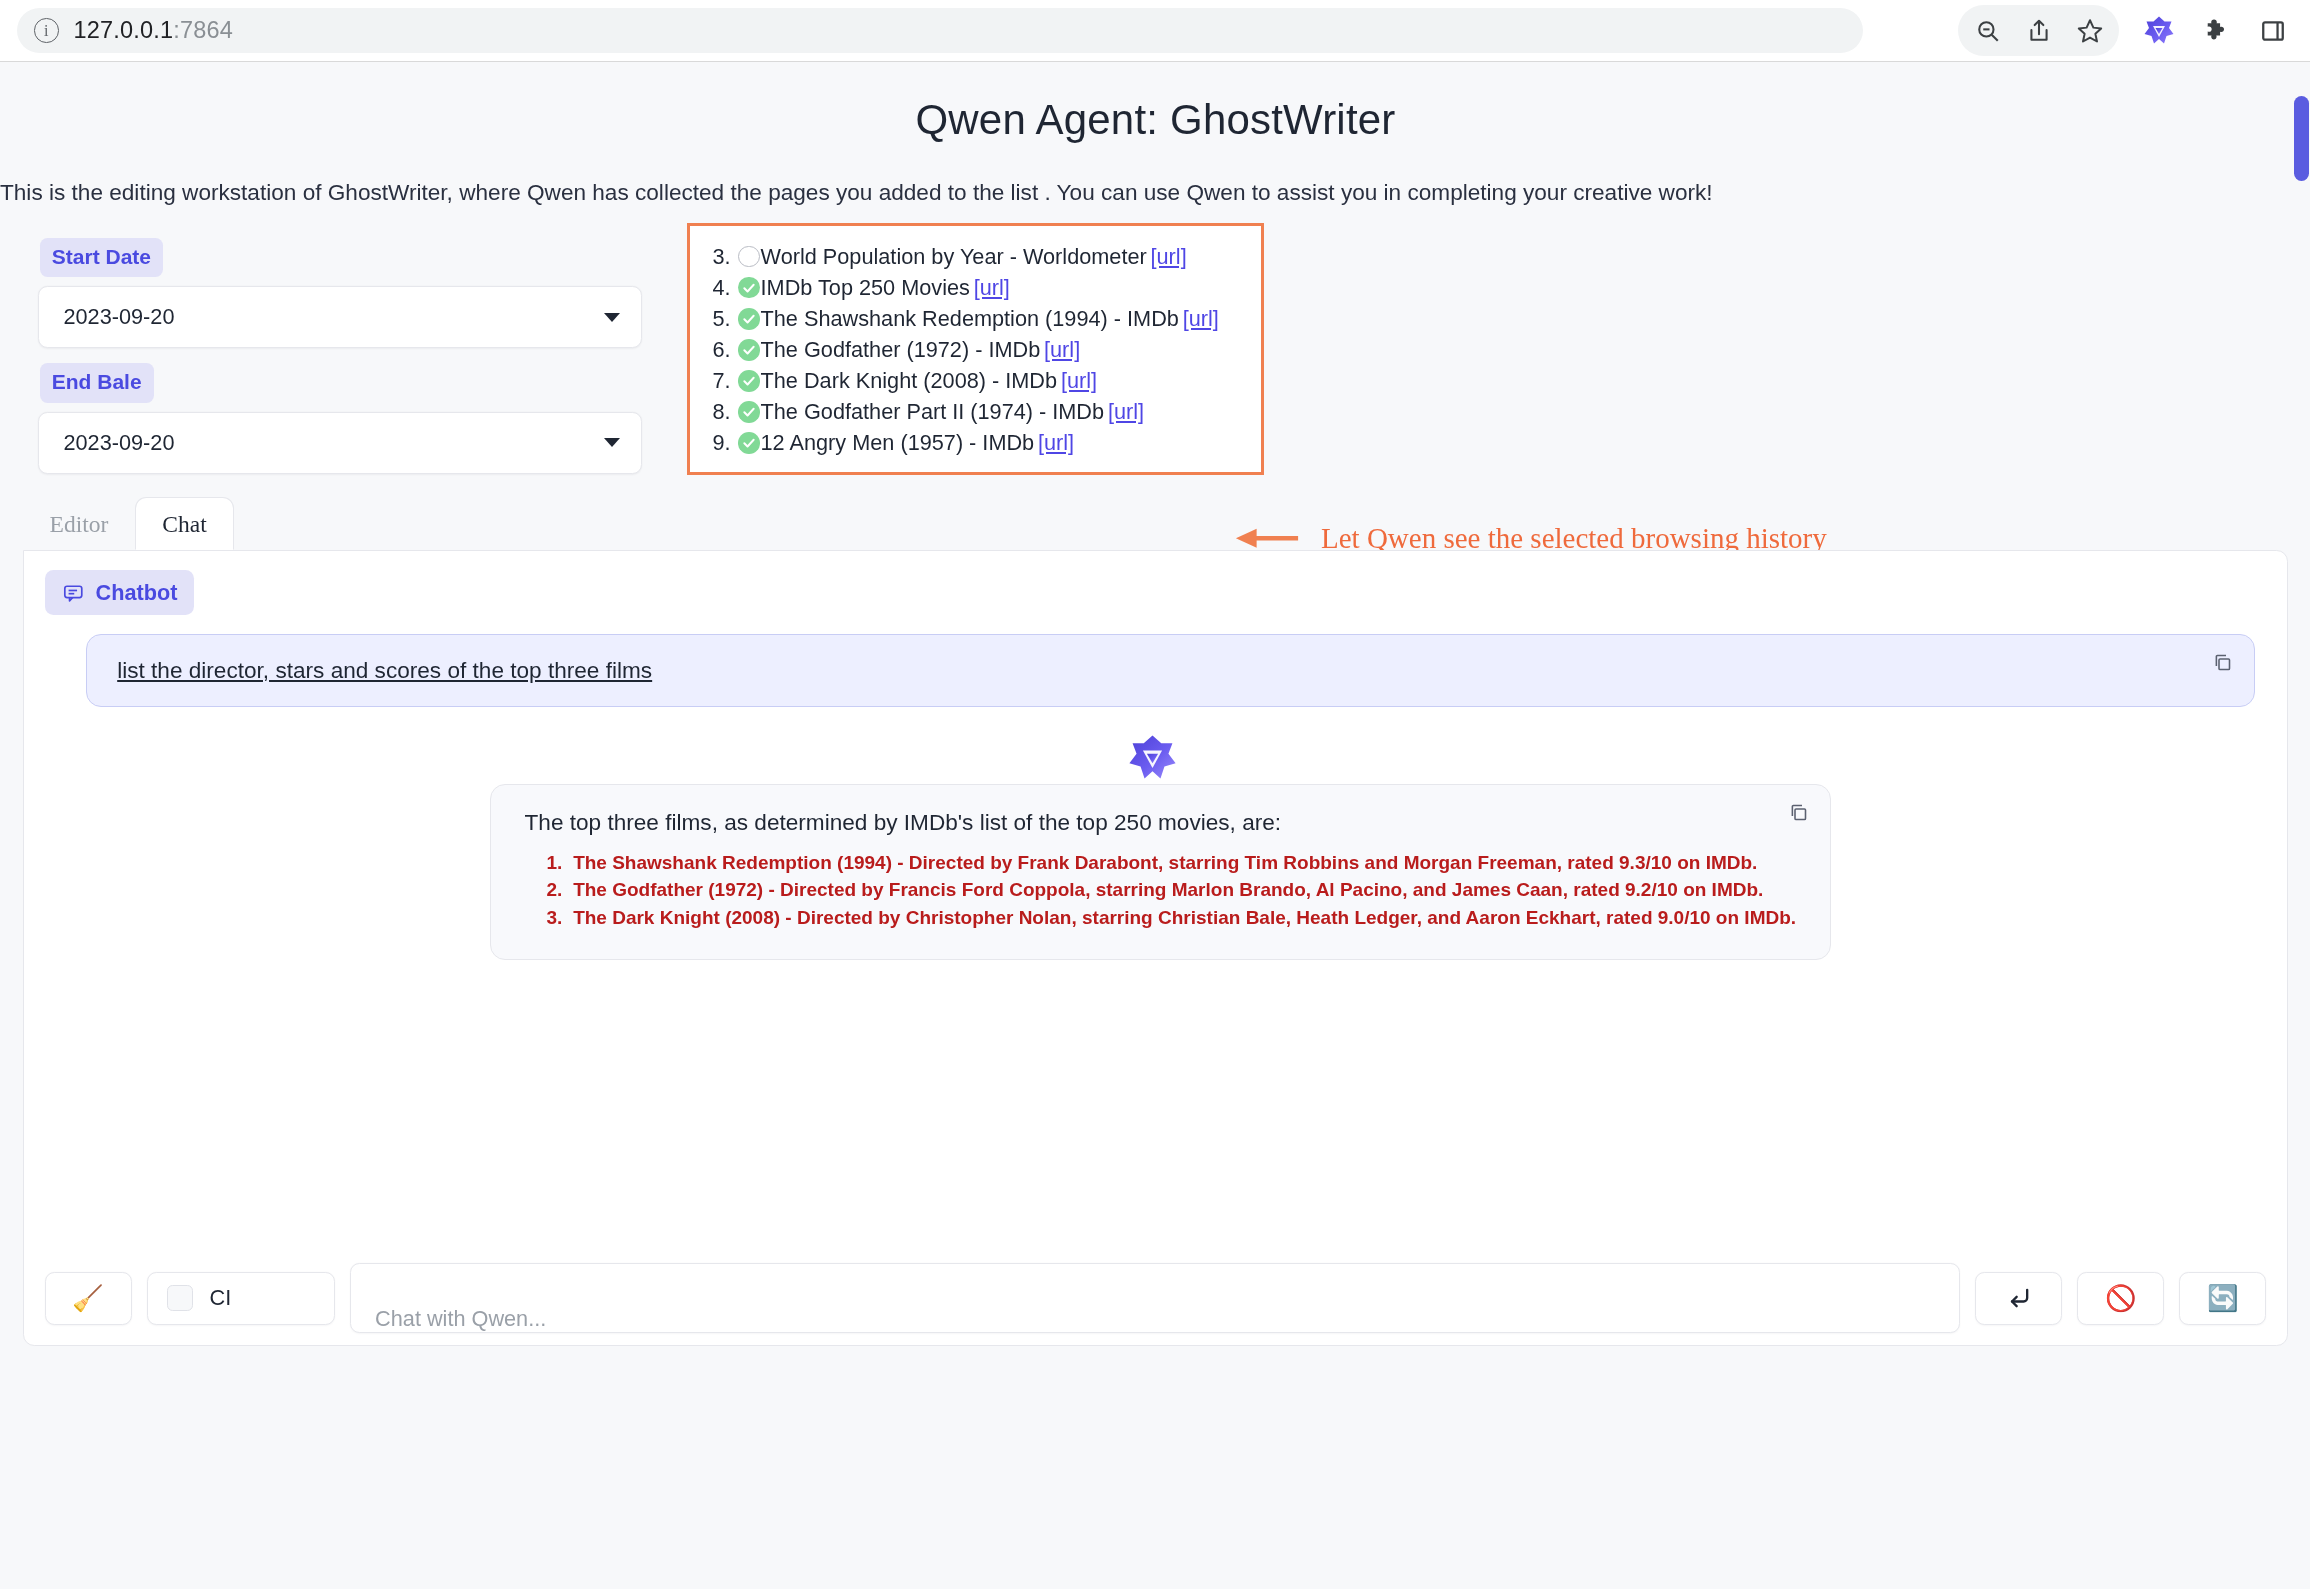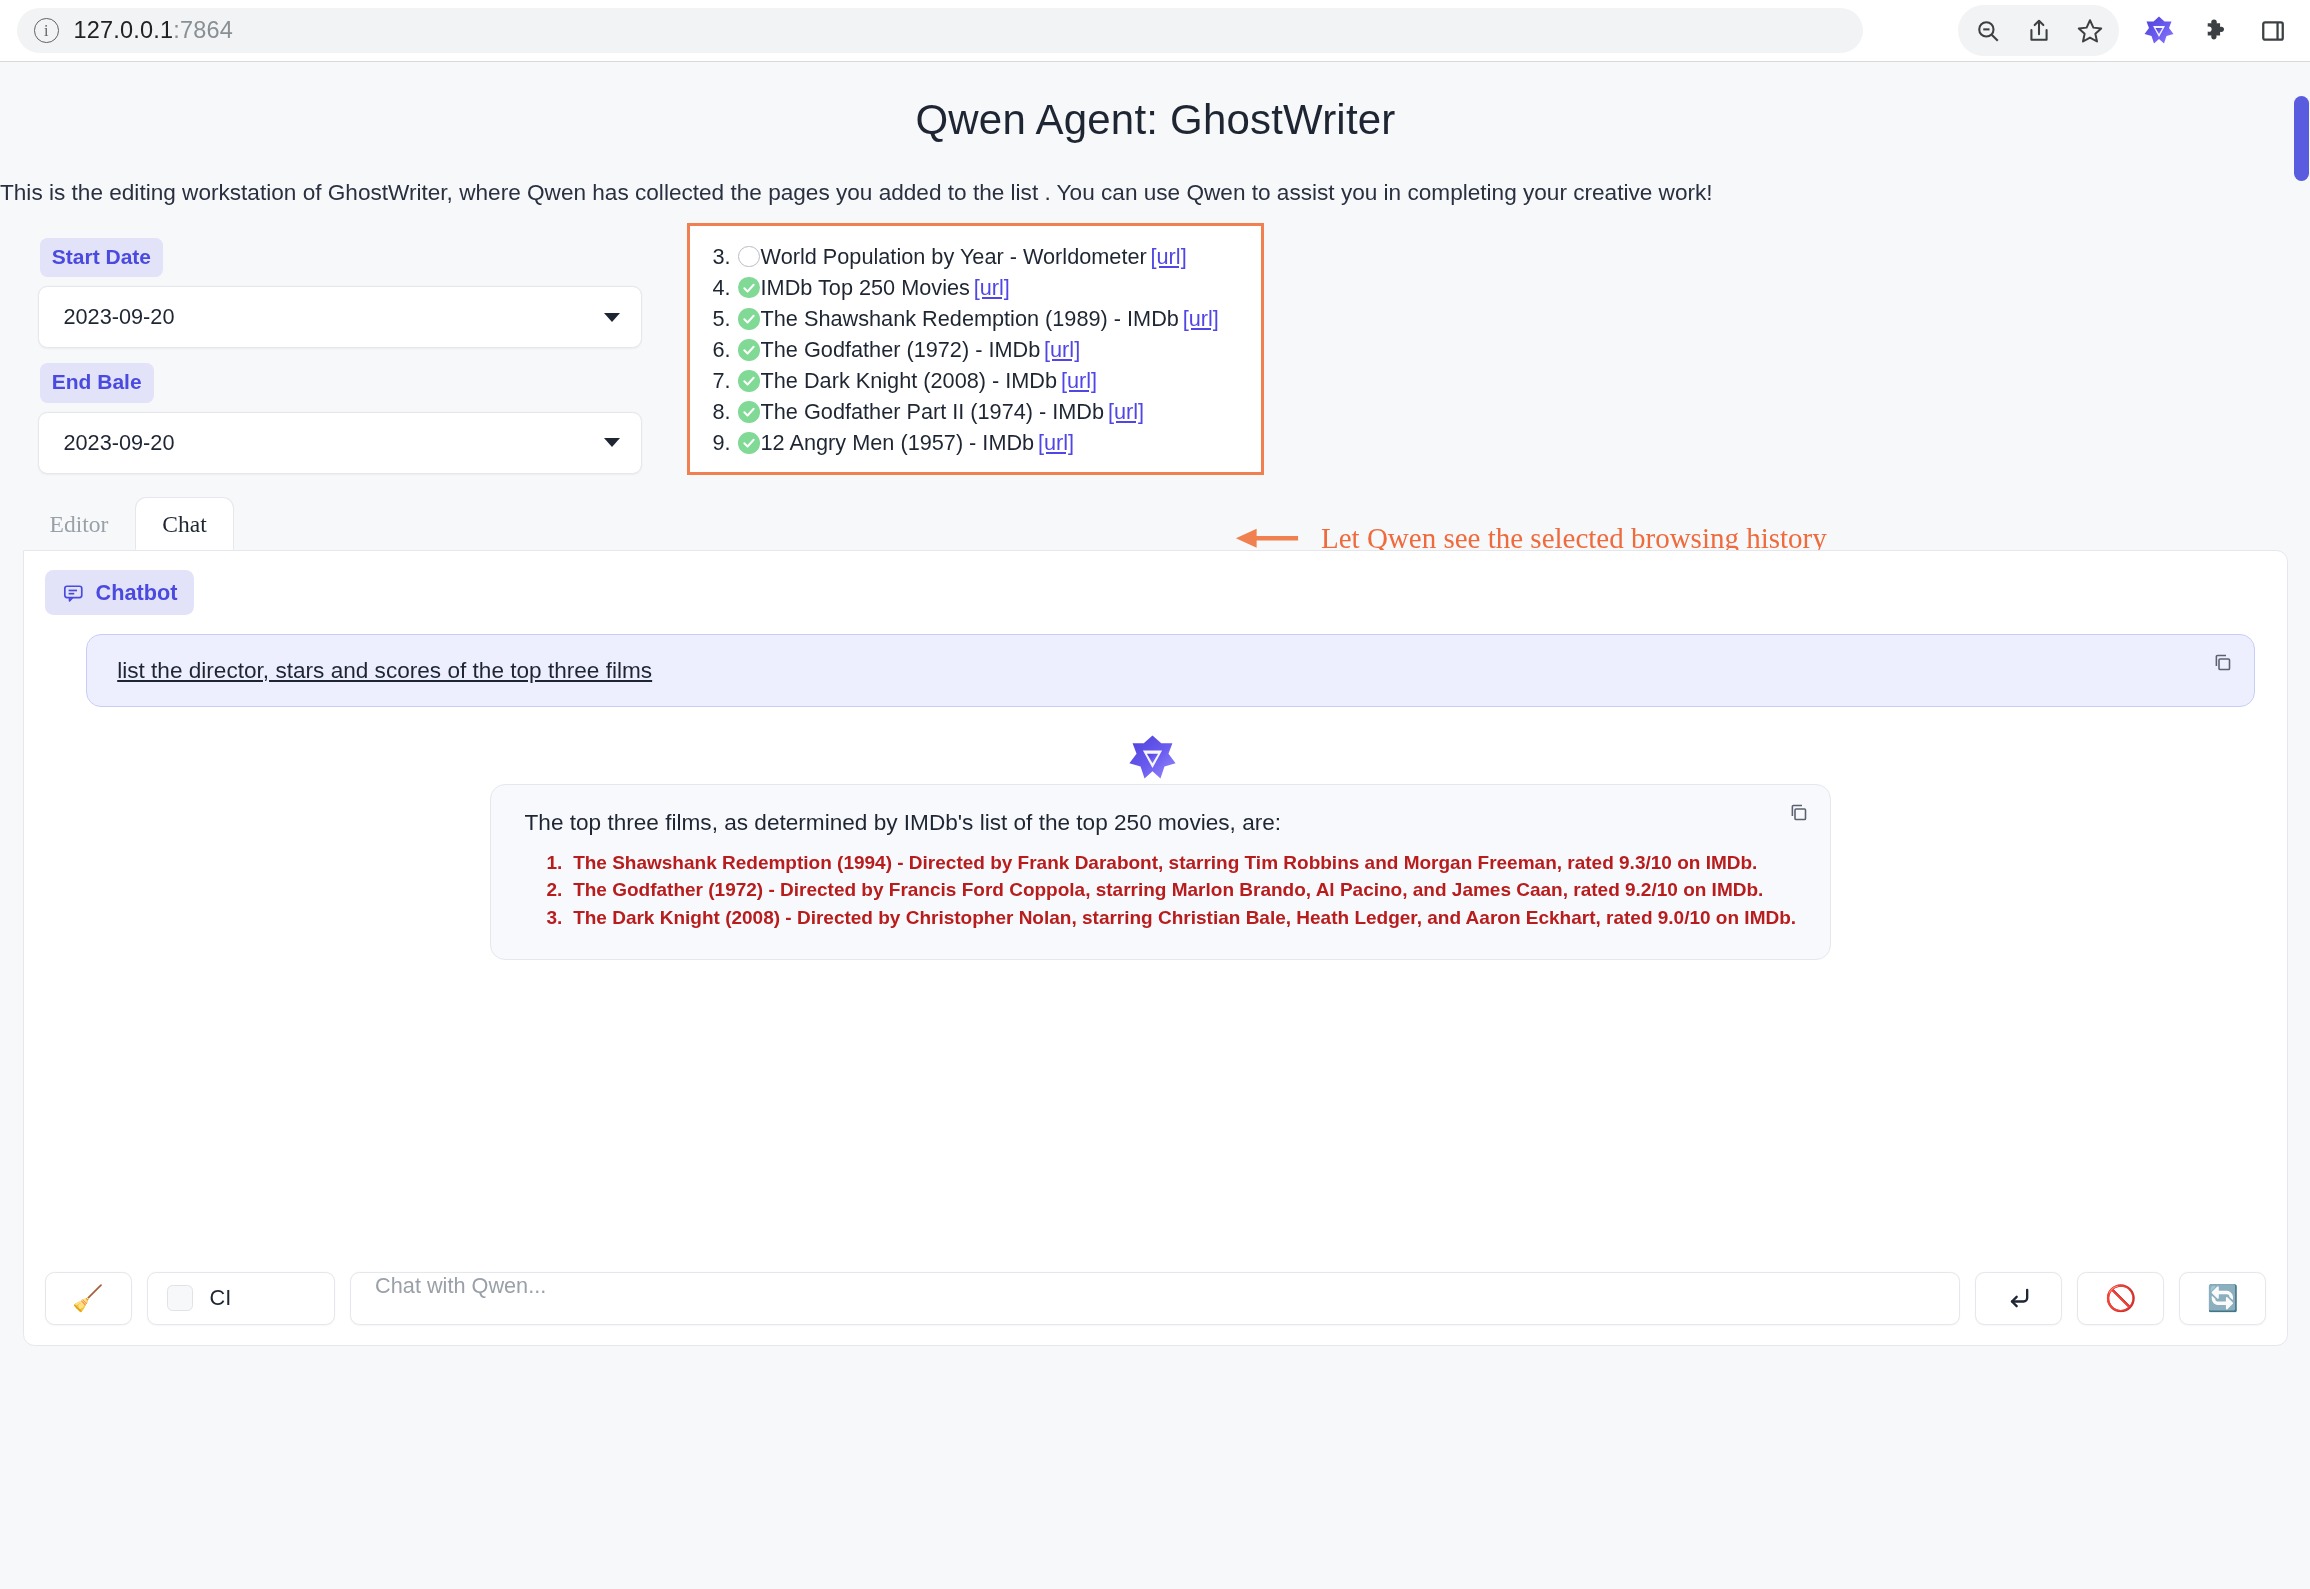--- a/index.html
+++ b/index.html
@@ -355,25 +355,25 @@
   }
   .ci-checkbox {
     width: 26px; height: 26px;
     border: 0.9px solid #e0e2e8;
     background: #f7f8fa;
     border-radius: 5.6px;
   }
   .ci-label { font-size: 21.7px; color: #1f2633; }
   .chat-input {
     flex: 1;
-    height: 53px;
+    height: 70px;
     background: #ffffff;
     border: 0.9px solid #e6e7ec;
     border-radius: 9.4px;
-    display: flex; align-items: flex-start;
+    display: flex; align-items: flex-end;
     padding: 0 24.5px;
     box-shadow: 0 0.9px 1.9px rgba(16,24,40,.04);
   }
   .chat-input input {
     border: 0; outline: 0; width: 100%;
     font-size: 21.7px; color: #1f2633;
     font-family: "Liberation Sans", sans-serif;
     background: transparent;
   }
   .chat-input input::placeholder { color: #9aa0a8; }
@@ -484,21 +484,21 @@
             <span>IMDb Top 250 Movies</span>
             <a class="url-link">[url]</a>
           </div>
           <div class="history-item">
             <span class="idx">5.</span>
             <span class="check">
               <svg width="14" height="14" viewBox="0 0 24 24" fill="none" stroke="#ffffff" stroke-width="3.4" stroke-linecap="round" stroke-linejoin="round">
                 <polyline points="4,12.5 9.5,18 20,6.5"></polyline>
               </svg>
             </span>
-            <span>The Shawshank Redemption (1989) - IMDb</span>
+            <span>The Shawshank Redemption (1994) - IMDb</span>
             <a class="url-link">[url]</a>
           </div>
           <div class="history-item">
             <span class="idx">6.</span>
             <span class="check">
               <svg width="14" height="14" viewBox="0 0 24 24" fill="none" stroke="#ffffff" stroke-width="3.4" stroke-linecap="round" stroke-linejoin="round">
                 <polyline points="4,12.5 9.5,18 20,6.5"></polyline>
               </svg>
             </span>
             <span>The Godfather (1972) - IMDb</span>

